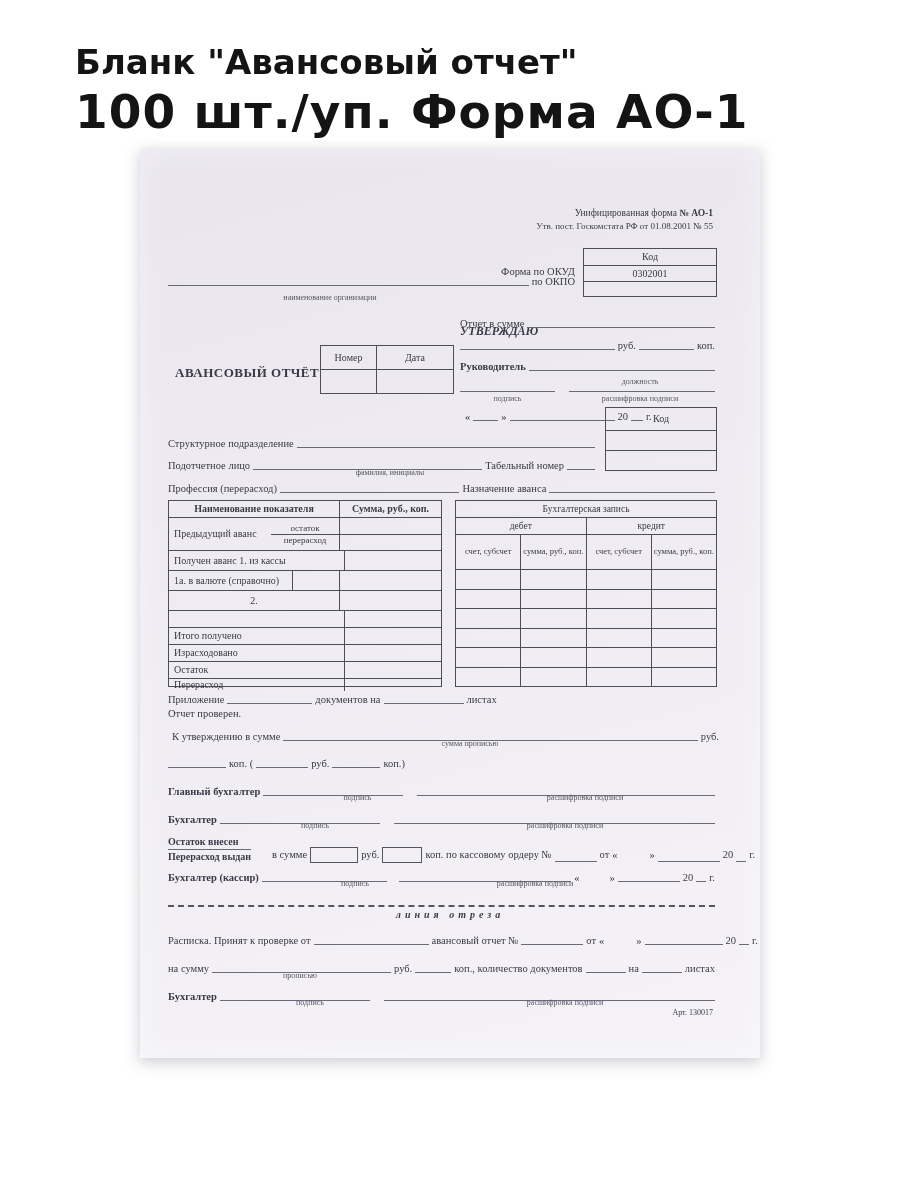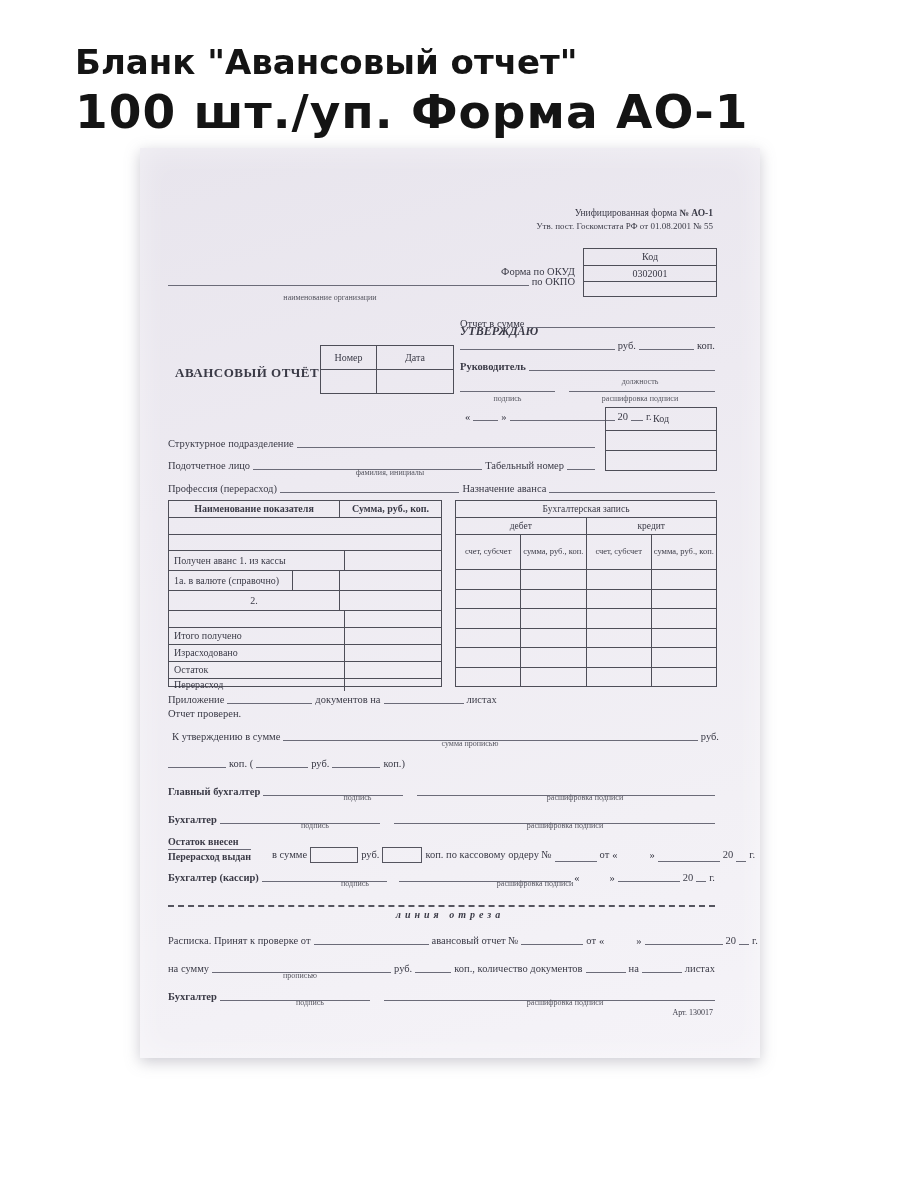--- a/index.html
+++ b/index.html
@@ -146,20 +146,27 @@
       <span>Назначение аванса</span>
       <span class="fill" style="flex:1.2;"></span>
     </div>
 
     <div class="ltbl" style="left:28px;top:352px;width:272px;height:185px;">
       <div class="lr" style="flex:0 0 16px;font-weight:bold;">
         <div class="lc-name" style="justify-content:center;padding:0;">Наименование показателя</div>
         <div class="lc-sum" style="display:flex;align-items:center;justify-content:center;">Сумма, руб., коп.</div>
       </div>
       <div class="lr" style="flex:0 0 32px;">
+        <div class="lc-name" style="padding:0;">
+          <div style="flex:1;display:flex;align-items:center;padding-left:5px;">Предыдущий аванс</div>
+          <div style="flex:0 0 68px;display:flex;flex-direction:column;font-size:9px;text-align:center;">
+            <div style="flex:1;display:flex;align-items:center;justify-content:center;border-bottom:1px solid #4e4e58;">остаток</div>
+            <div style="flex:1;display:flex;align-items:center;justify-content:center;">перерасход</div>
+          </div>
+        </div>
         <div class="lc-sum" style="display:flex;flex-direction:column;">
           <div style="flex:1;border-bottom:1px solid #4e4e58;"></div>
           <div style="flex:1;"></div>
         </div>
       </div>
       <div class="lr" style="flex:0 0 19px;">
         <div class="lc-name">Получен аванс 1. из кассы</div>
         <div class="lc-sum"></div>
       </div>
       <div class="lr" style="flex:0 0 19px;">

